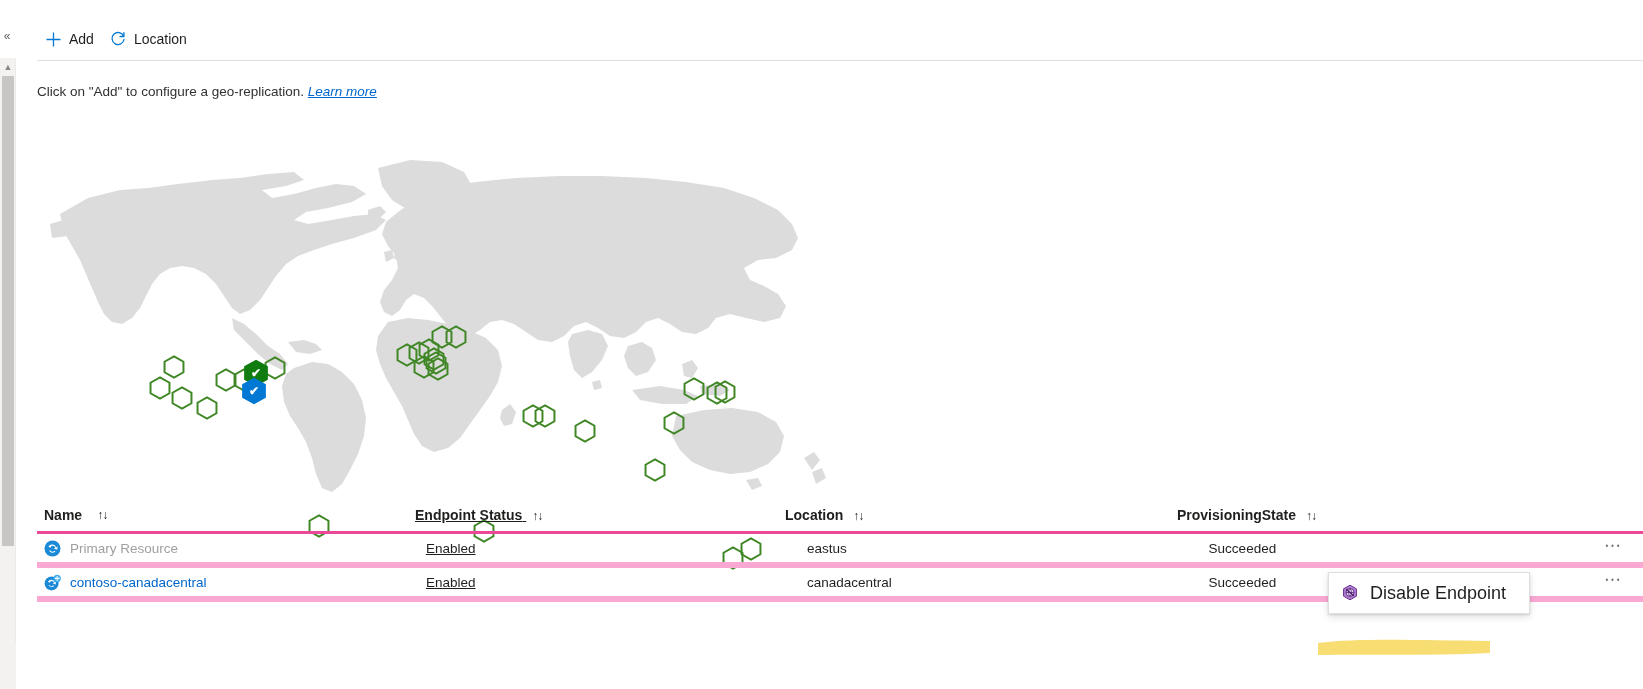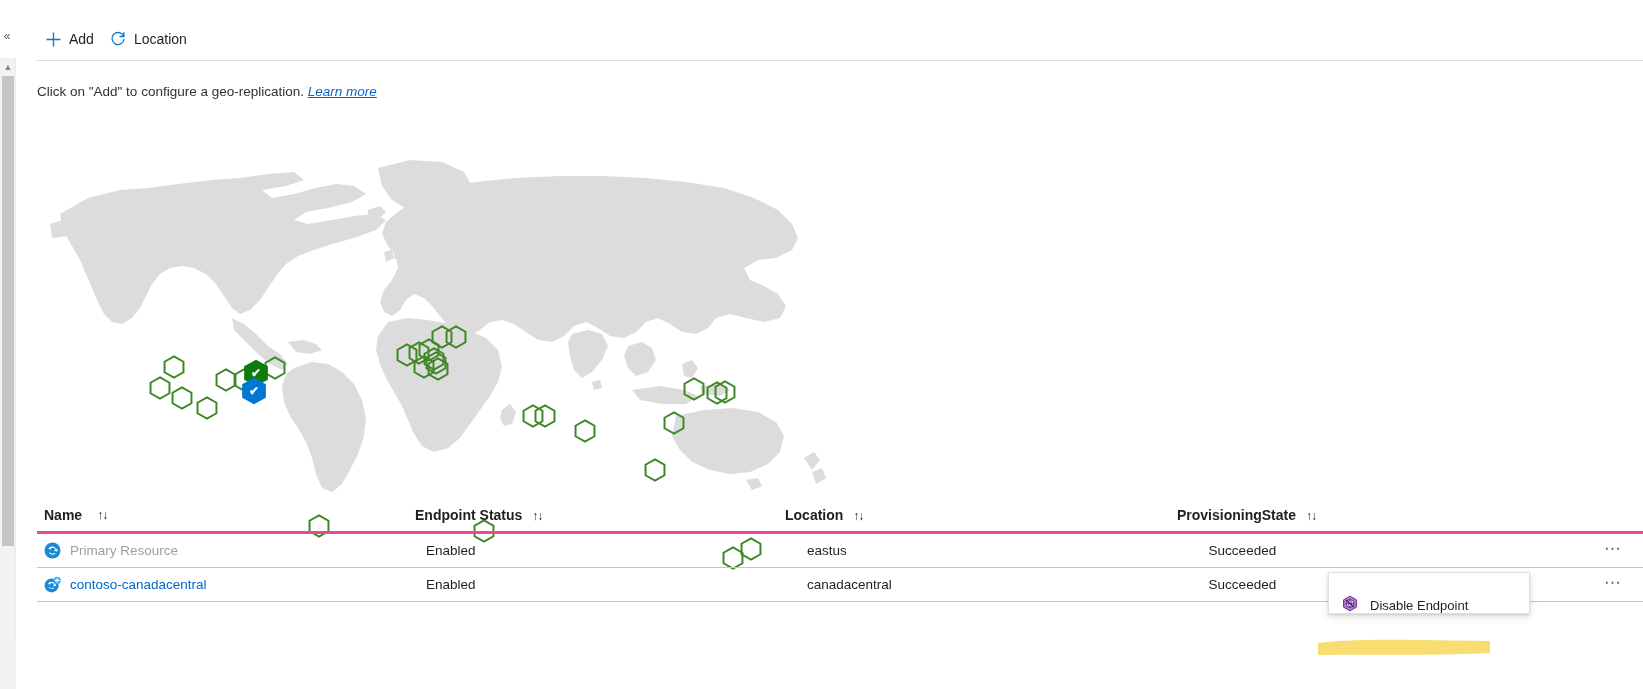--- a/index.html
+++ b/index.html
@@ -94,25 +94,25 @@
   .tbl { position: absolute; left: 37px; top: 498px; width: 1606px; }
   .thead {
     display: flex; align-items: center;
     height: 36px;
     border-bottom: 3px solid #ec4899;
     font-size: 14px; font-weight: bold; color: #201f1e;
   }
   .trow {
     display: flex; align-items: center;
     height: 34px;
-    border-bottom: 1px solid #f9a8d4;
+    border-bottom: 6px solid #f9a8d4;
     font-size: 13.5px; color: #201f1e; gap: 34px;
   }
   .c-name   { width: 378px; display: flex; align-items: center; gap: 9px; padding-left: 7px;}
-  .c-status { width: 370px; }
+  .c-status { width: 370px; text-decoration: underline; }
   .c-loc    { width: 392px; }
   .c-prov   { width: 380px; }
   .c-more   { flex: 1; text-align: right; padding-right: 16px; }
 
   .sort-ico {
     display: inline-block; margin-left: 6px;
     font-size: 12px; font-weight: normal; color: #201f1e;
     letter-spacing: -1px;
   }
   .row-ico { width: 17px; height: 17px; flex: 0 0 auto; position: relative; }
@@ -128,23 +128,23 @@
   .ctx-menu {
     position: absolute; left: 1328px; top: 572px;
     width: 202px; height: 42px;
     background: #ffffff;
     border: 1px solid #e1dfdd;
     box-shadow: 0 3.2px 7.2px rgba(0,0,0,0.13), 0 0.6px 1.8px rgba(0,0,0,0.11);
     display: flex; align-items: center;
     z-index: 40;
   }
   .ctx-item {
-    display: flex; align-items: flex-end; gap: 11px;
+    display: flex; align-items: center; gap: 11px;
     width: 100%; height: 100%; padding: 0 12px;
-    font-size: 13px; color: #201f1e; cursor: pointer;
+    font-size: 18px; color: #201f1e; cursor: pointer;
   }
   .ctx-ico { width: 18px; height: 18px; flex: 0 0 auto; }
 
   
   .highlighter {
     position: absolute; left: 1316px; top: 636px;
     width: 176px; height: 20px;
     z-index: 45; pointer-events: none;
   }
 </style>

